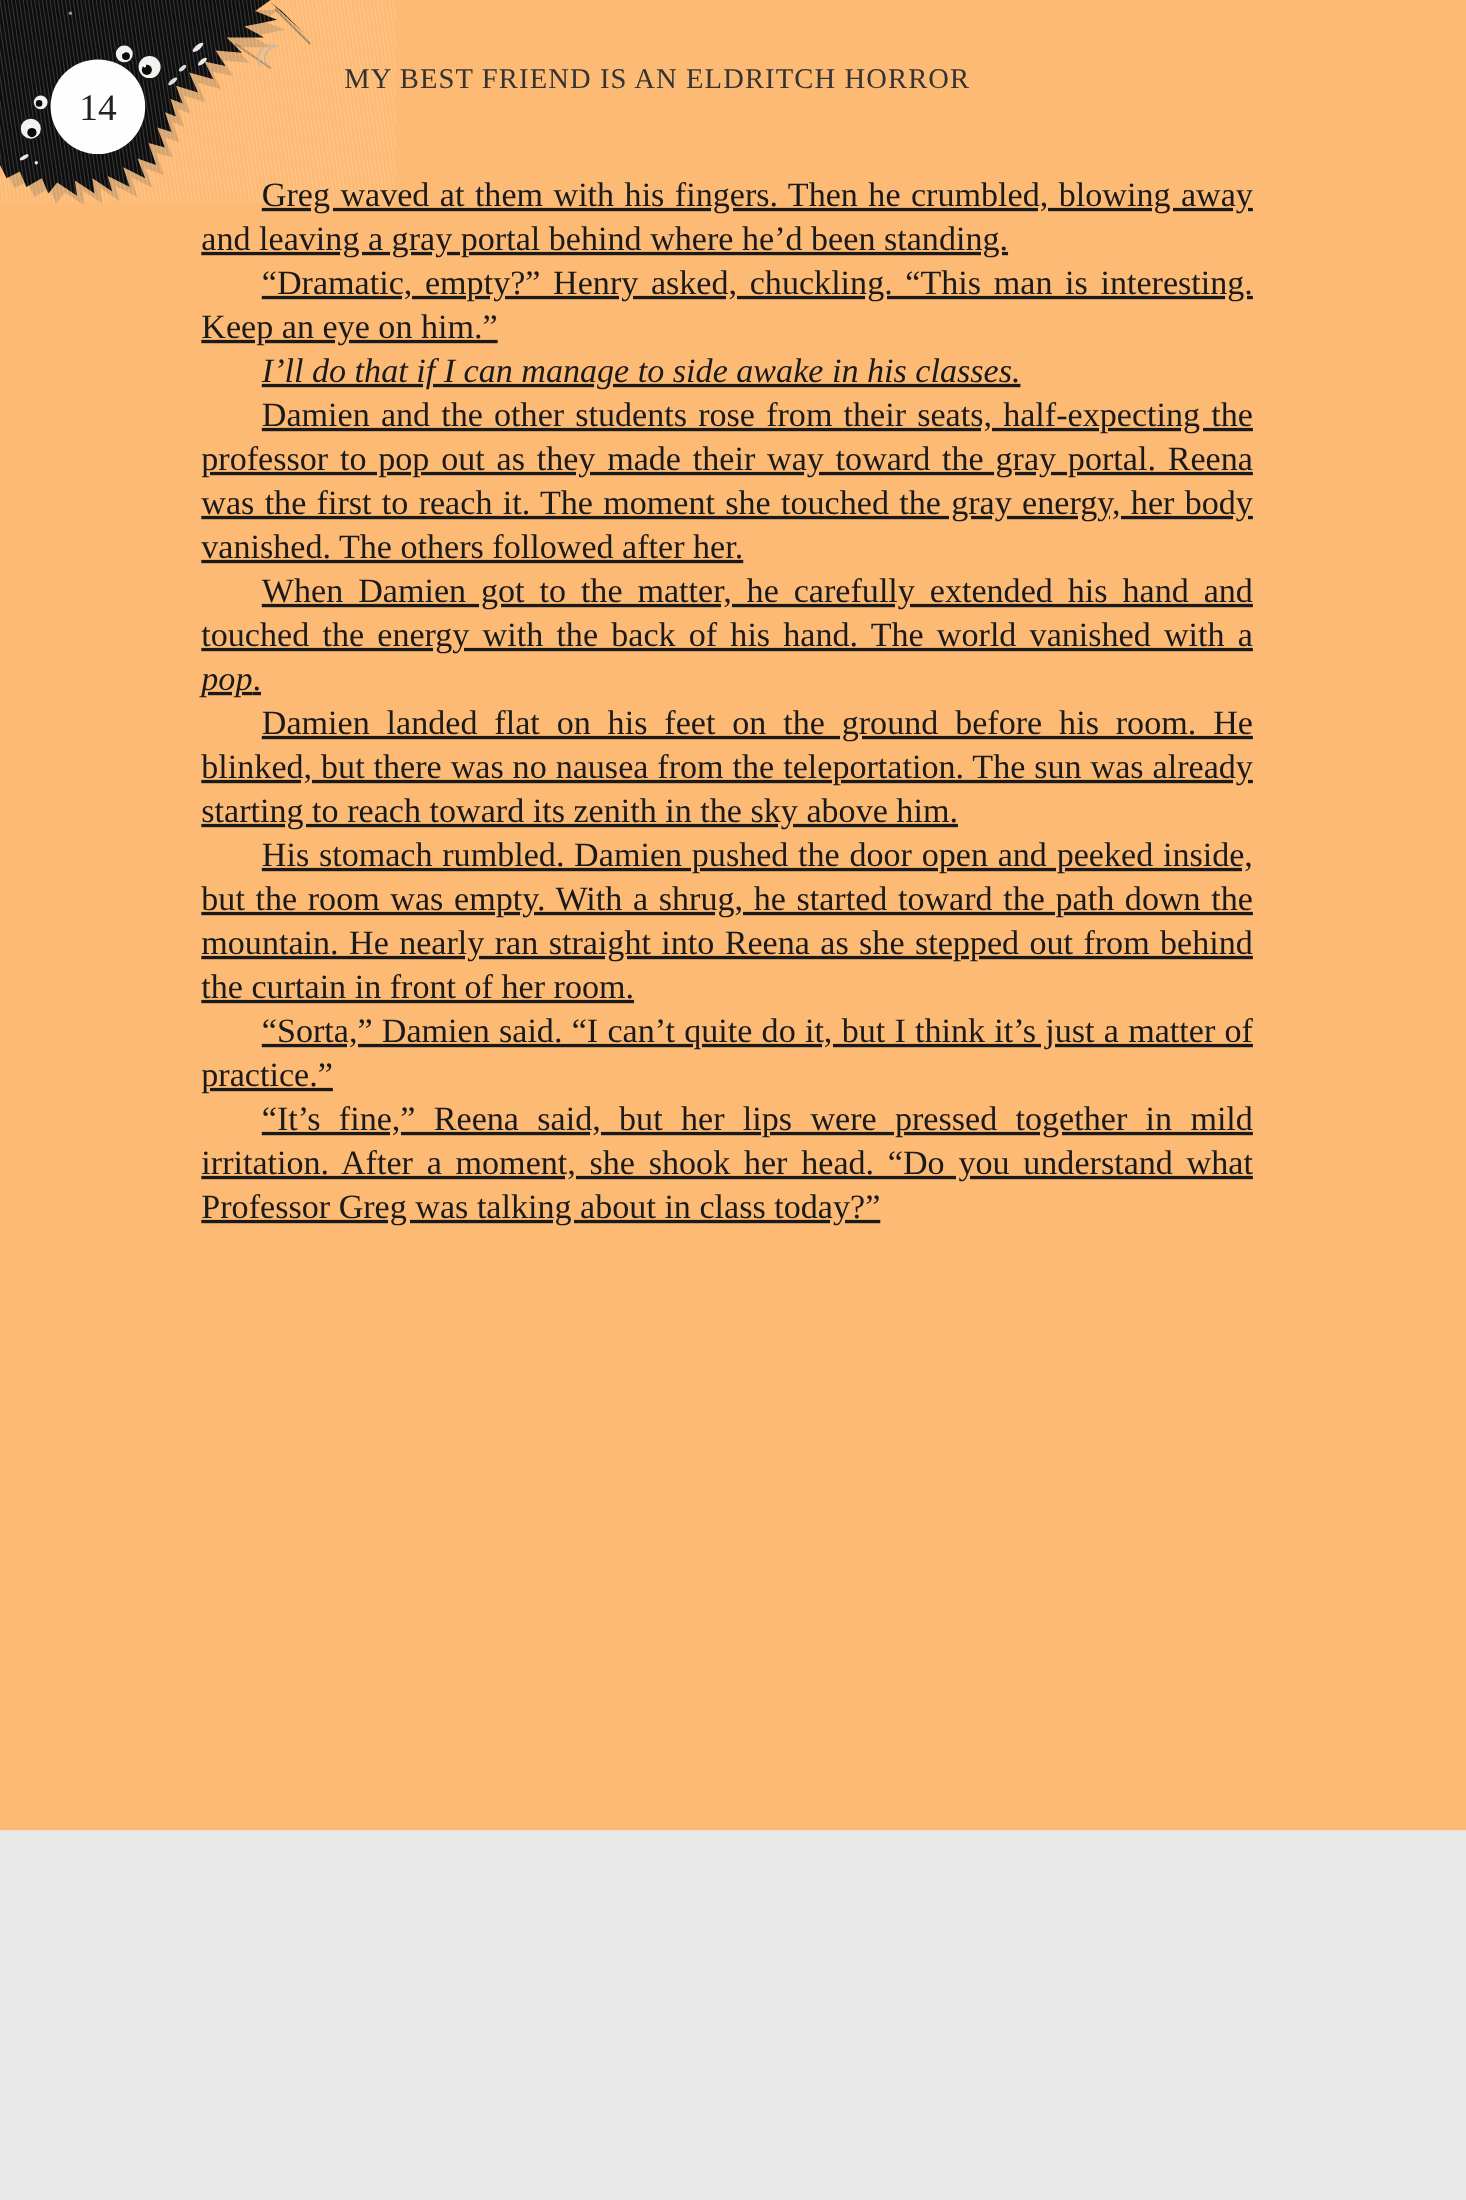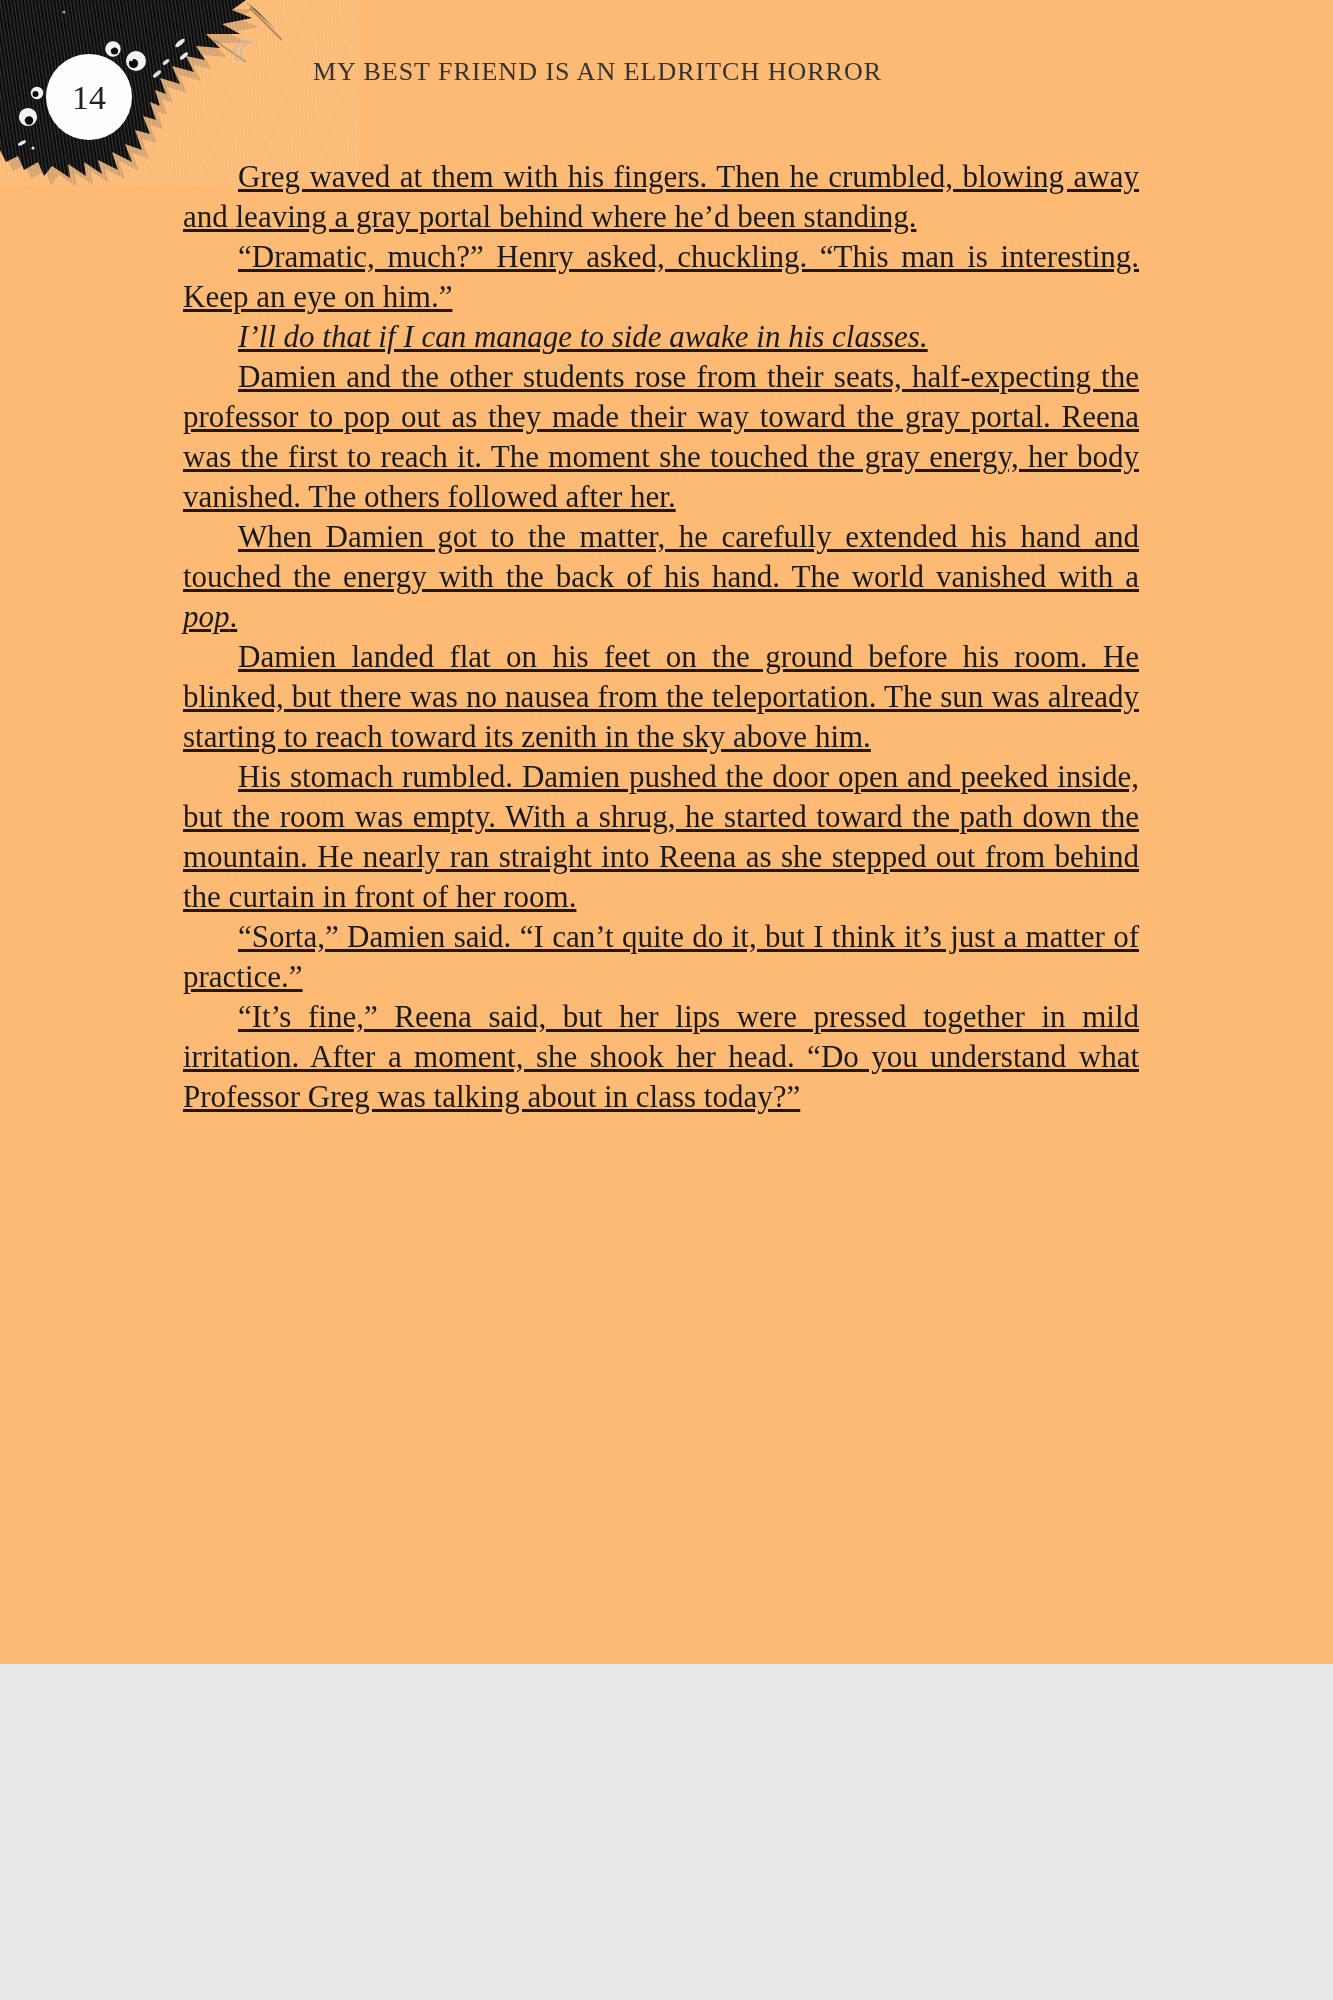--- a/index.html
+++ b/index.html
@@ -195,21 +195,21 @@
   </svg>
 
   <svg class="scratch" width="44" height="38" viewBox="0 0 44 38">
     <path d="M12,28 C5,14 16,5 26,9 C17,11 13,20 18,26" stroke="#b8b8b8" stroke-width="1.6" fill="none" opacity="0.8"></path>
   </svg>
 
   <div class="header">MY BEST FRIEND IS AN ELDRITCH HORROR</div>
 
   <div class="bodytext" id="paragraphs">
       <p><span>Greg waved at them with his fingers. Then he crumbled, blowing away and leaving a gray portal behind where he’d been standing.</span></p>
-      <p><span>“Dramatic, much?” Henry asked, chuckling. “This man is interesting. Keep an eye on him.”</span></p>
+      <p><span>“Dramatic, empty?” Henry asked, chuckling. “This man is interesting. Keep an eye on him.”</span></p>
       <p><span class="it">I’ll do that if I can manage to side awake in his classes.</span></p>
       <p><span>Damien and the other students rose from their seats, half-expecting the professor to pop out as they made their way toward the gray portal. Reena was the first to reach it. The moment she touched the gray energy, her body vanished. The others followed after her.</span></p>
       <p><span>When Damien got to the matter, he carefully extended his hand and touched the energy with the back of his hand. The world vanished with a </span><span class="it">pop</span><span>.</span></p>
       <p><span>Damien landed flat on his feet on the ground before his room. He blinked, but there was no nausea from the teleportation. The sun was already starting to reach toward its zenith in the sky above him.</span></p>
       <p><span>His stomach rumbled. Damien pushed the door open and peeked inside, but the room was empty. With a shrug, he started toward the path down the mountain. He nearly ran straight into Reena as she stepped out from behind the curtain in front of her room.</span></p>
       <p><span>“Sorta,” Damien said. “I can’t quite do it, but I think it’s just a matter of practice.”</span></p>
       <p><span>“It’s fine,” Reena said, but her lips were pressed together in mild irritation. After a moment, she shook her head. “Do you understand what Professor Greg was talking about in class today?”</span></p>
     </div>
 
   <svg class="deco deco-bottom" width="420" height="190" viewBox="0 0 420 190">

